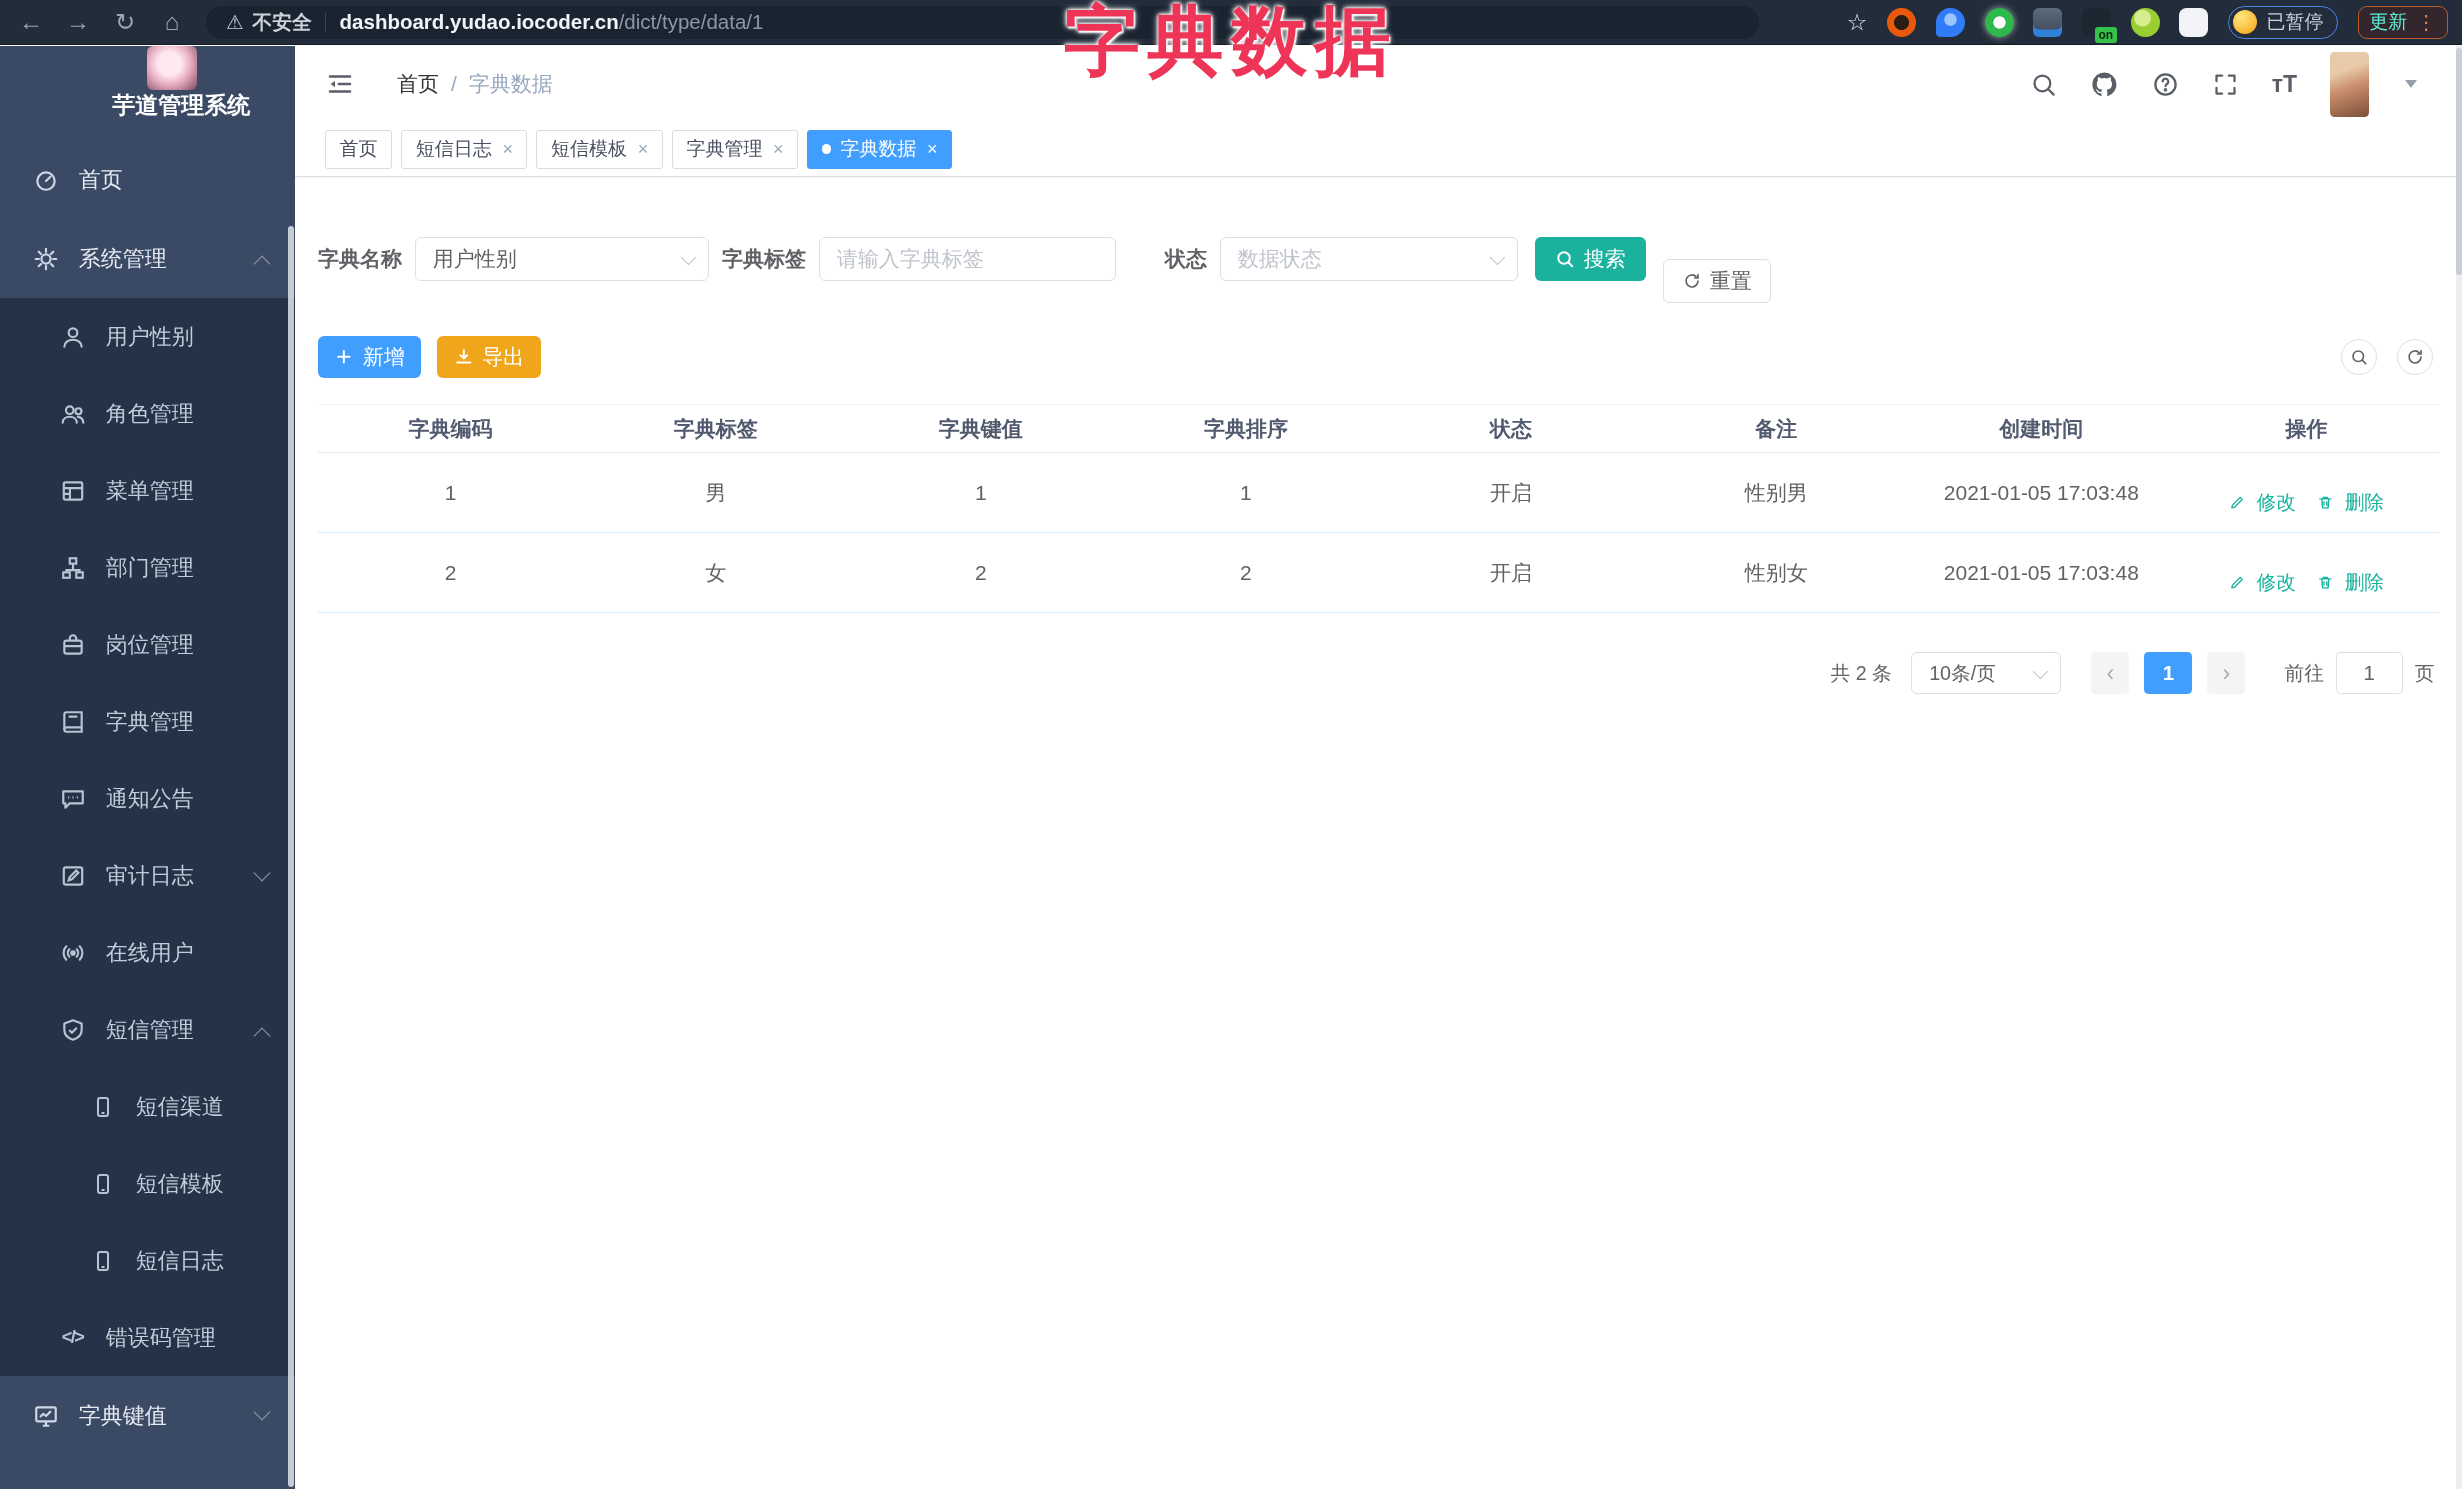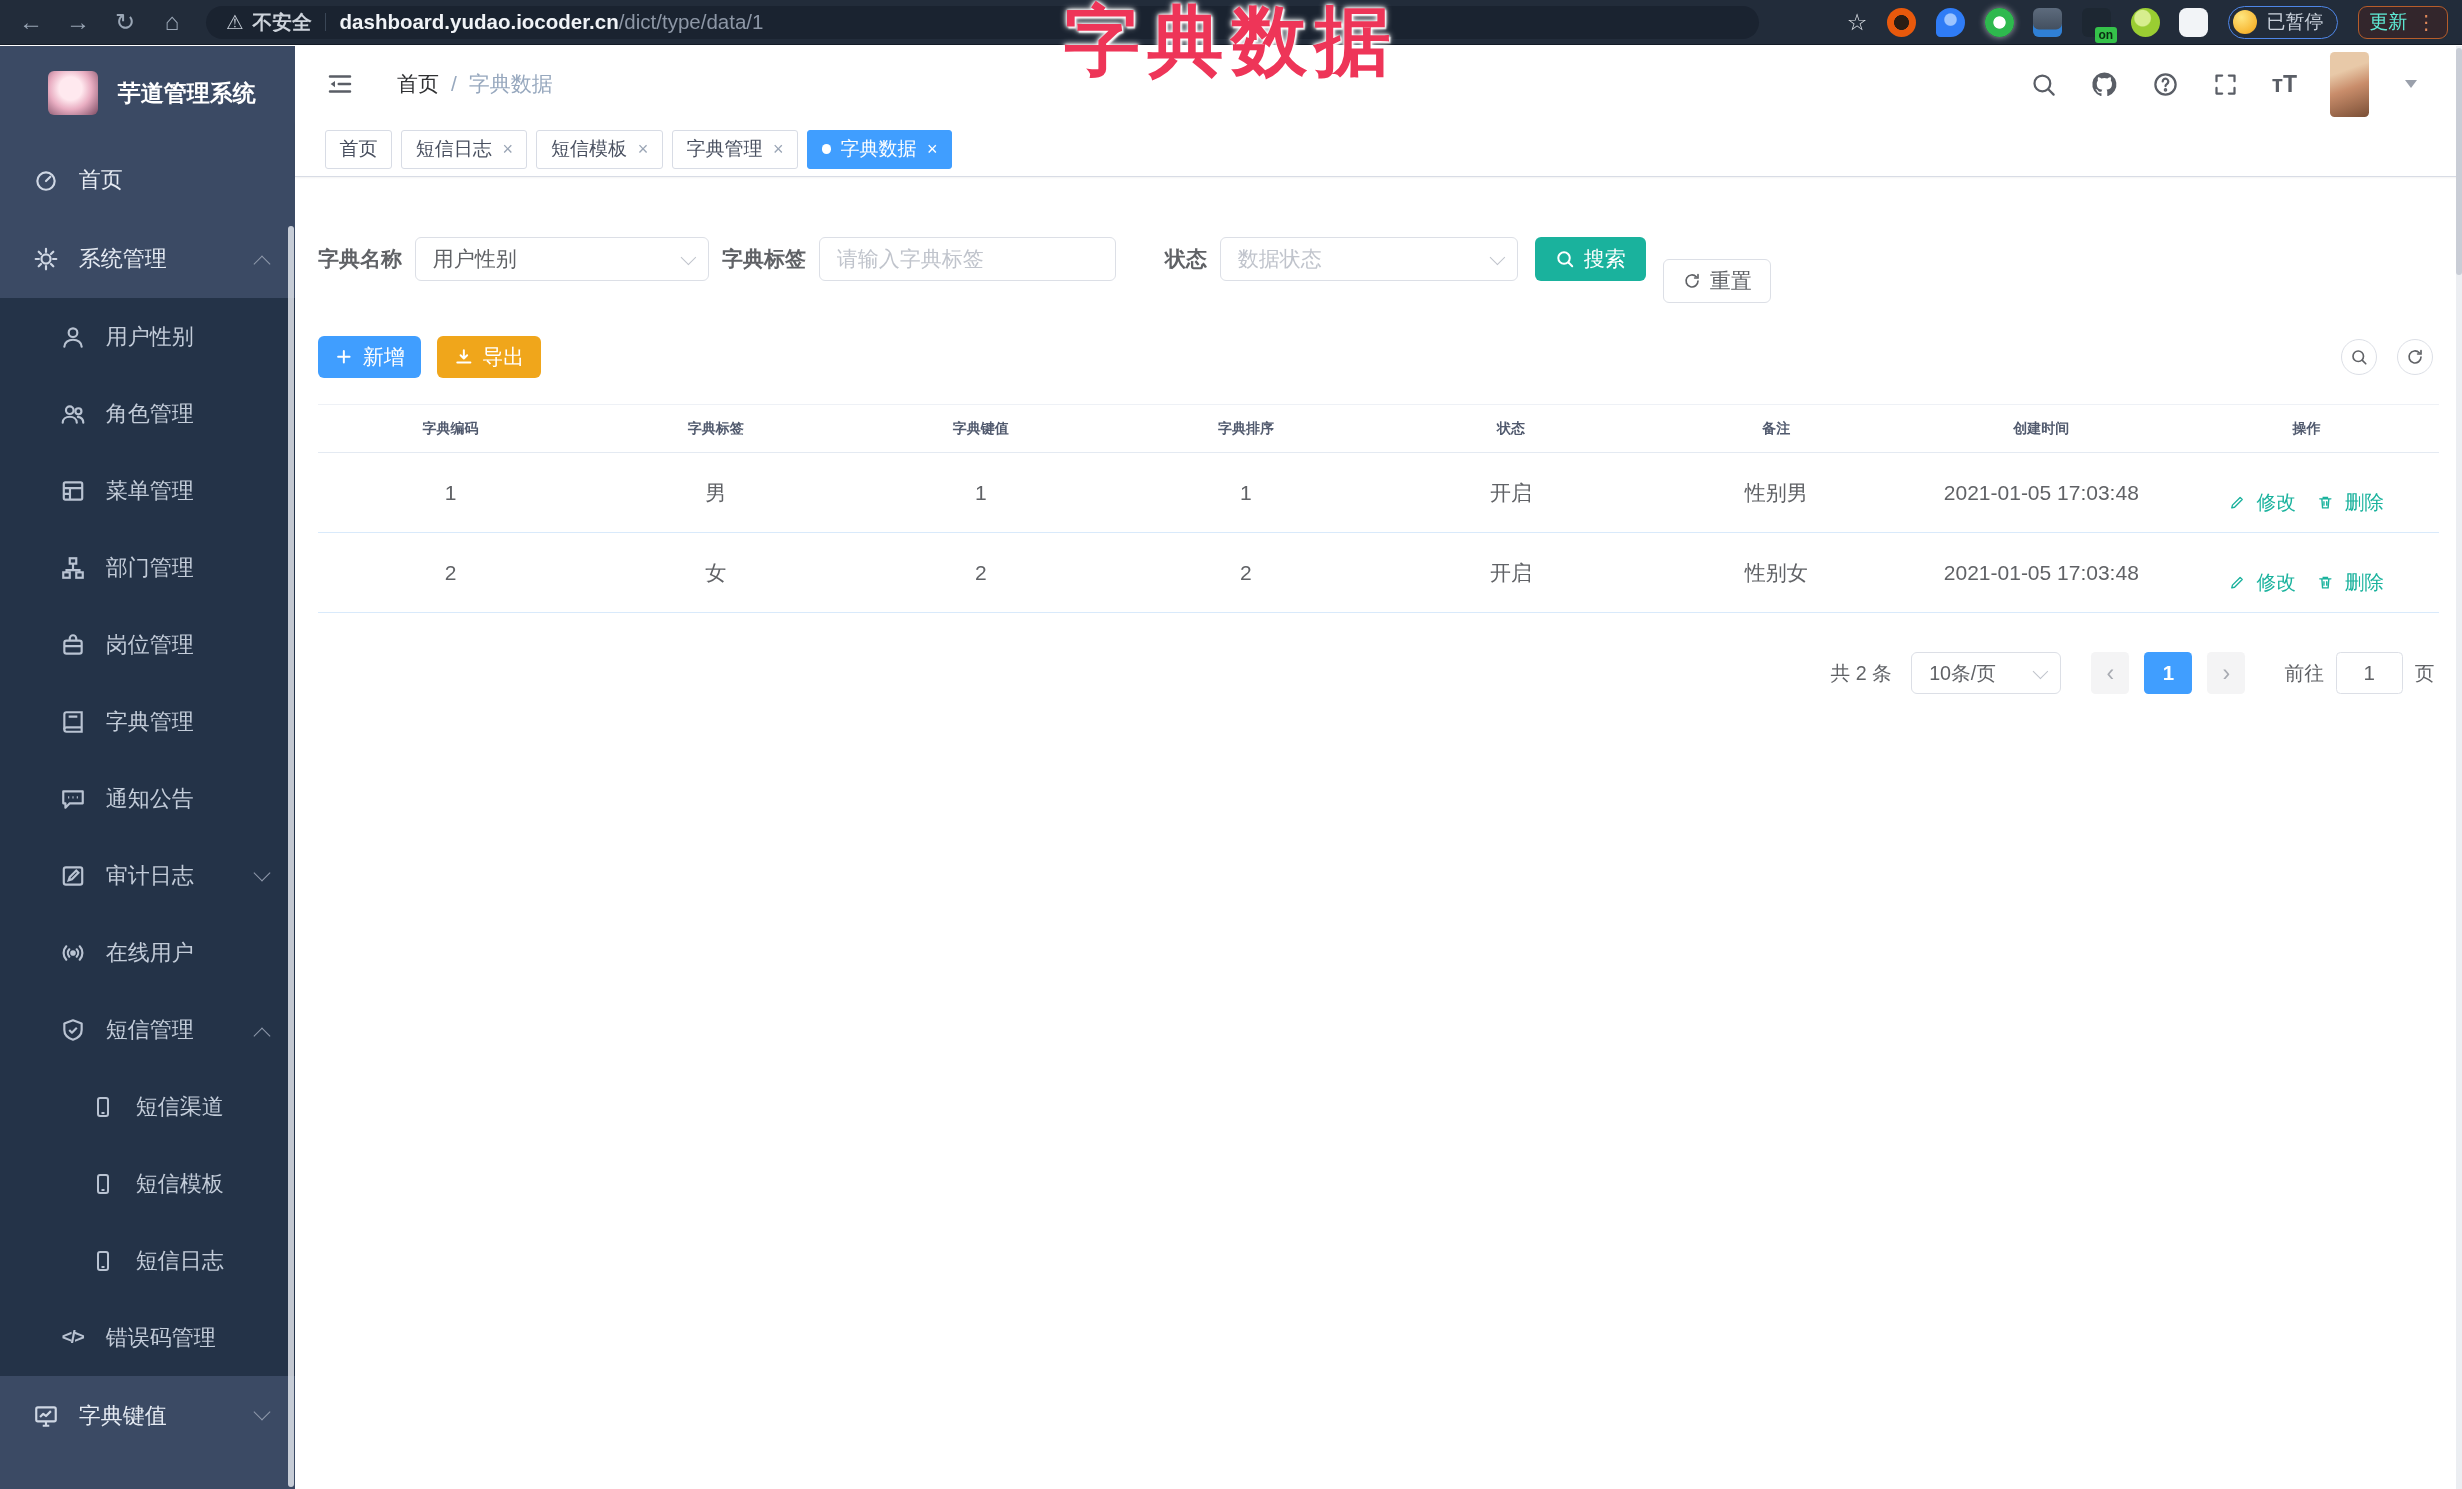--- a/index.html
+++ b/index.html
@@ -32,21 +32,21 @@
   .annotation { position:absolute; top:-9px; left:50%; transform:translateX(-50%); z-index:50;
     font-size:76px; font-weight:700; letter-spacing:7.6px; color:#ee3558;
     text-shadow:0 0 2.3px #fff, 0 0 4.5px #fff, 0 0 7.6px #fff, 1.5px 1.5px 1.5px rgba(255,255,255,.9);
     pointer-events:none; white-space:nowrap; }
 
   
   .shell { position:absolute; left:0; top:46px; right:0; bottom:0; display:flex; }
 
   
   .sidebar { width:295px; flex:0 0 295px; background:#243348; display:flex; flex-direction:column; color:#c3ccd9; position:relative; overflow:hidden; }
-  .logo-row { height:94px; background:#3b4a64; display:flex; align-items:center; padding-left:48px; }
+  .logo-row { height:94px; background:#3b4a64; display:flex; align-items:center; padding-left:48px;flex-direction:column; }
   .logo-img { width:50px; height:44px; border-radius:6px; background:radial-gradient(circle at 45% 40%, #ffe9ef 0 30%, #e9aec2 55%, #7a4a62 100%); }
   .logo-title { margin-left:19.7px; font-size:23px; font-weight:700; color:#fff; }
   .s-item { display:flex; align-items:center; position:relative; cursor:pointer; flex:0 0 auto; }
   .s-item .ico { width:27px; display:flex; justify-content:center; color:#cfd7e4; flex:0 0 27px; }
   .s-item .lbl { margin-left:19.7px; font-size:22px; }
   .lv1 { height:79px; padding-left:32px; background:#3b4a64; color:#e6ebf3; }
   .lv2 { height:77px; padding-left:59px; }
   .lv3 { height:77px; padding-left:89px; }
   .lv2 .ico, .lv3 .ico { color:#b9c3d2; }
   .caret { position:absolute; right:27px; width:12px; height:12px; border-right:1.5px solid #8f9aab; border-bottom:1.5px solid #8f9aab; }
@@ -100,21 +100,21 @@
   .toolbar { margin-top:33px; display:flex; align-items:center; }
   .btn-add { width:103px; height:42px; background:#409eff; color:#fff; }
   .btn-export { width:104px; height:42px; background:#f0a61b; color:#fff; margin-left:16px; }
   .mini-group { margin-left:auto; display:flex; gap:20.5px; padding-right:6px; }
   .mini { width:36px; height:36px; border-radius:50%; border:0.8px solid #dcdfe6; background:#fff; display:flex; align-items:center; justify-content:center; color:#606266; cursor:pointer; }
 
   .table { margin-top:26px; width:100%; border-top:0.8px solid #eef1f6; }
   .trow { display:flex; align-items:center; }
   .thead { height:48px; border-bottom:0.8px solid #e4eaf2; }
   .tcell { flex:1; text-align:center; font-size:21px; color:#606266; }
-  .thead .tcell { font-weight:700; color:#515a6e; font-size:14px; }
+  .thead .tcell { font-weight:700; color:#515a6e; font-size:21px; }
   .tr { height:80px; border-bottom:0.8px solid #d9eafb; }
   .ops { display:flex; justify-content:center; gap:21px; }
   .op { display:flex; align-items:center; gap:11px; color:#1ab29d; font-size:19.7px; cursor:pointer;margin-top:20px; }
 
   .pager { margin-top:39px; display:flex; align-items:center; justify-content:flex-end; gap:0; padding-right:4.5px; color:#606266; font-size:19.7px; }
   .pg-total { margin-right:19.7px; }
   .pg-size { width:150px; height:42px; font-size:19.7px; }
   .pg-btn { width:38px; height:42px; border-radius:4.5px; background:#f4f4f5; display:flex; align-items:center; justify-content:center; font-size:23px; color:#a8abb2; cursor:pointer; }
   .pg-prev { margin-left:30px; }
   .pg-cur { width:48px; height:42px; border-radius:4.5px; background:#409eff; color:#fff; display:flex; align-items:center; justify-content:center; font-size:20.5px; font-weight:700; margin:0 15px; cursor:pointer; }

